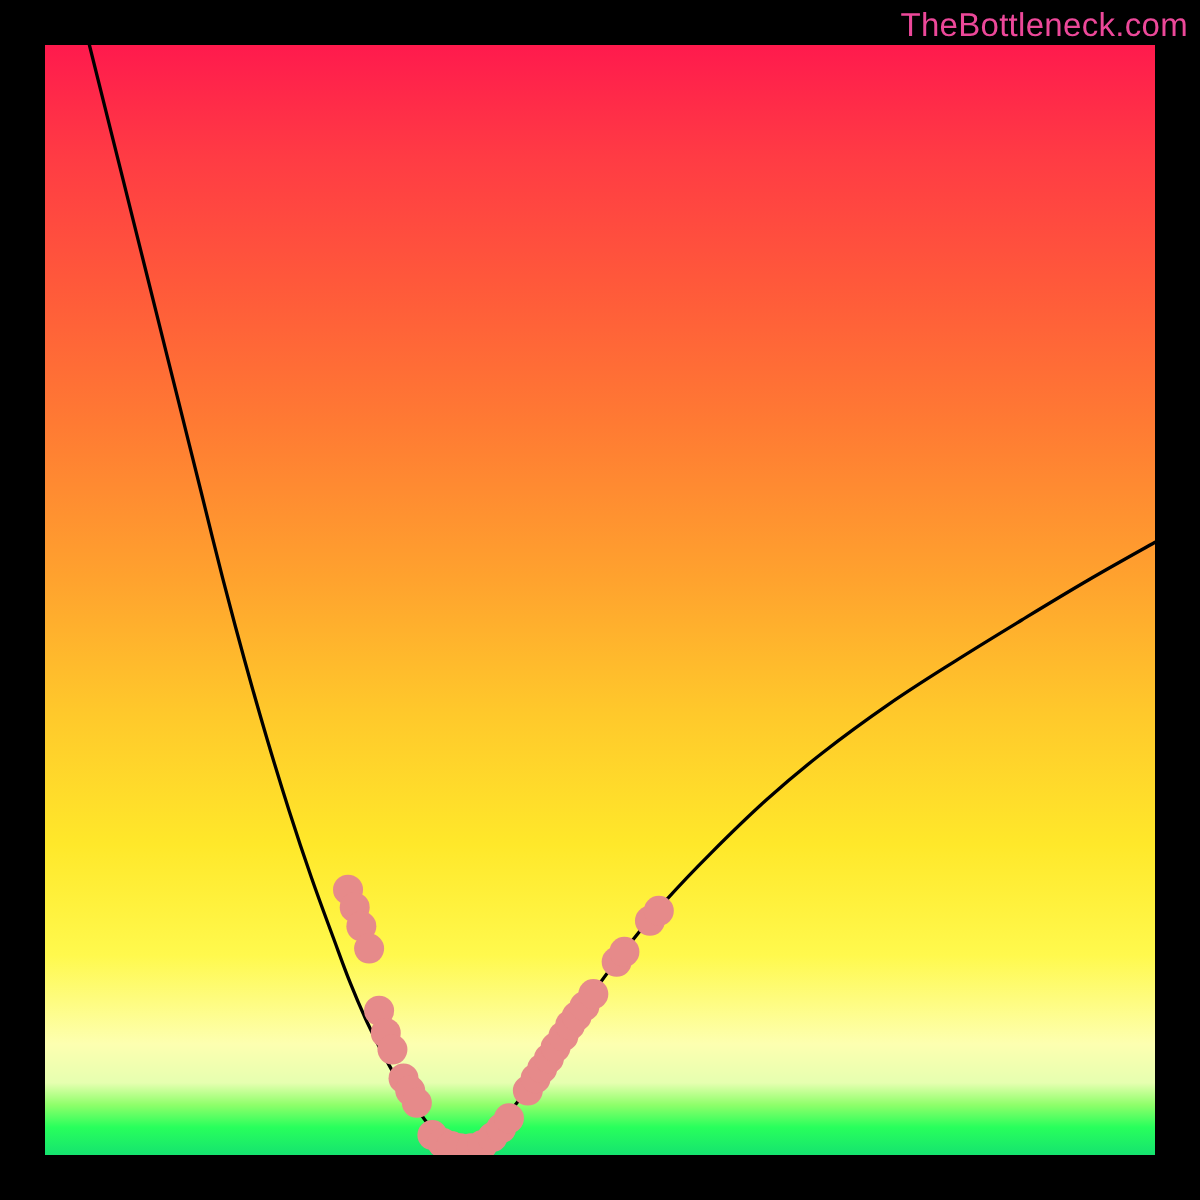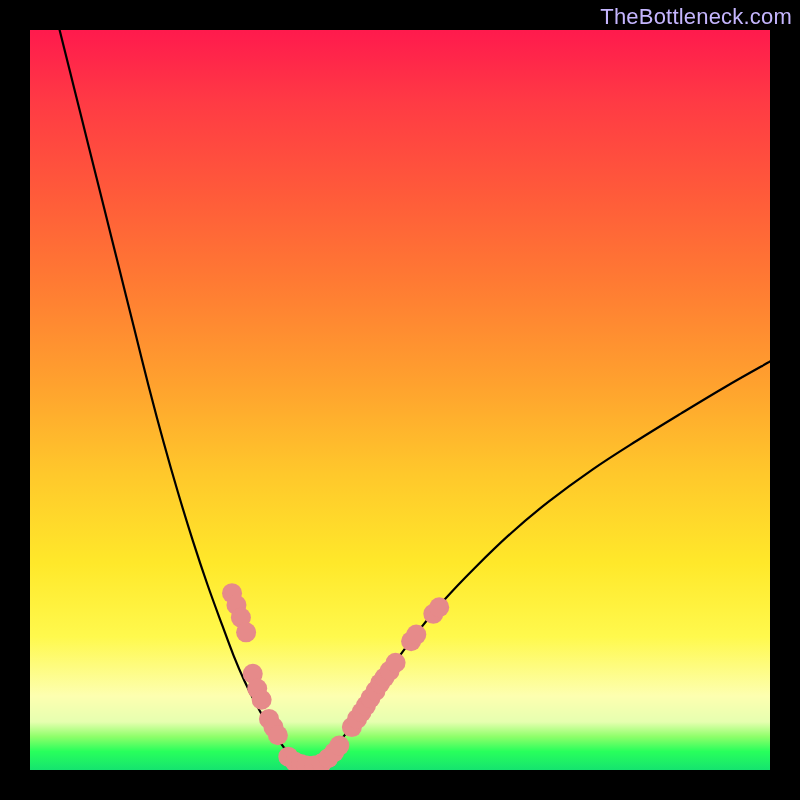--- a/index.html
+++ b/index.html
@@ -40,21 +40,21 @@
       #28ff5c 97.5%,
       #15e36f 100%
     );
   }
   .watermark {
     position: absolute;
     top: 4px;
     right: 8px;
     font-size: 22px;
     font-weight: 500;
-    color: #c4b5fd;
+    color: #ec4899;
     letter-spacing: 0.2px;
     user-select: none;
   }
   svg.curve {
     position: absolute;
     inset: 0;
     width: 100%;
     height: 100%;
   }
 </style>

